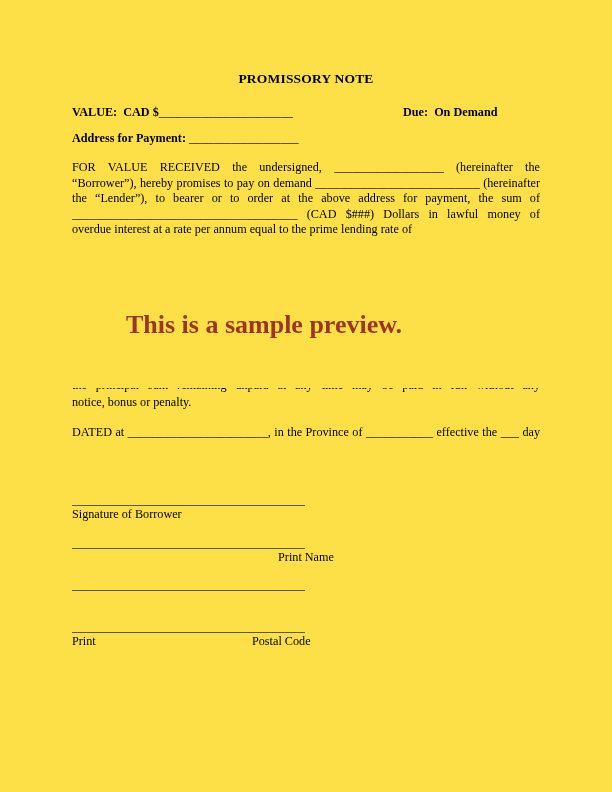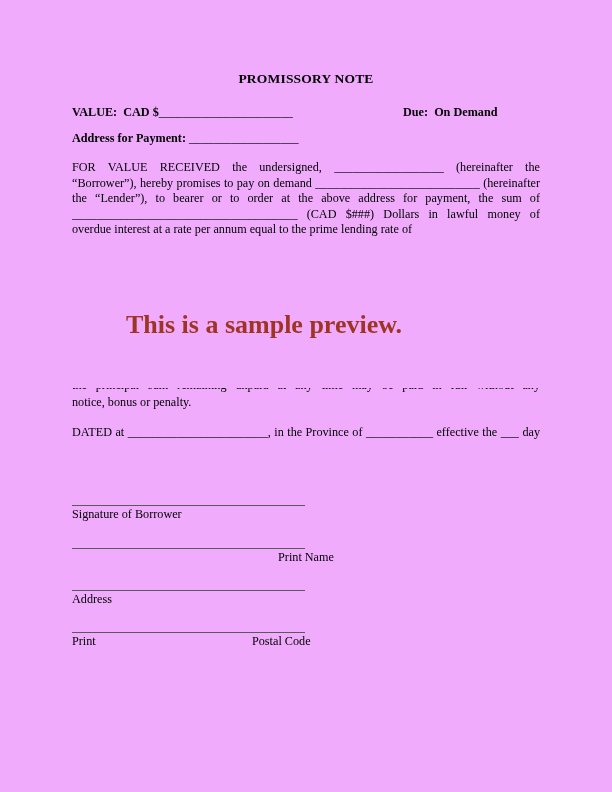--- a/index.html
+++ b/index.html
@@ -4,21 +4,21 @@
 <style>
   html, body {
     margin: 0;
     padding: 0;
     background: #ffffff;
   }
   .page {
     position: relative;
     width: 612px;
     height: 792px;
-    background: #f0abfc;
+    background: #fde047;
     font-family: "Liberation Serif", serif;
     color: #000000;
     overflow: hidden;
   }
   .abs { position: absolute; }
   .content-left { left: 72px; width: 468px; }
   .body-text {
     font-size: 12.2px;
     line-height: 15.5px;
   }
@@ -95,21 +95,20 @@
     <div class="line j">DATED at _______________________, in the Province of ___________ effective the ___ day</div>
   </div>
 
   <div class="abs sig-rule" style="left:72px; top:505px;"></div>
   <div class="abs content-left body-text line" style="top:507px;">Signature of Borrower</div>
 
   <div class="abs sig-rule" style="left:72px; top:548px;"></div>
   <div class="abs content-left body-text line" style="top:550px;text-align:center;">Print Name</div>
 
   <div class="abs sig-rule" style="left:72px; top:590px;"></div>
-  <div class="abs content-left body-text line" style="top:592px;">Address</div>
 
   <div class="abs sig-rule" style="left:72px; top:632px;"></div>
   <div class="abs content-left body-text line" style="top:634px;">
     <span class="abs" style="left:0; top:0;">Print</span>
     <span class="abs" style="left:85px; top:16px;margin-top:40px;">Prov.</span>
     <span class="abs" style="left:180px; top:0;">Postal Code</span>
   </div>
 
 </div>
 

